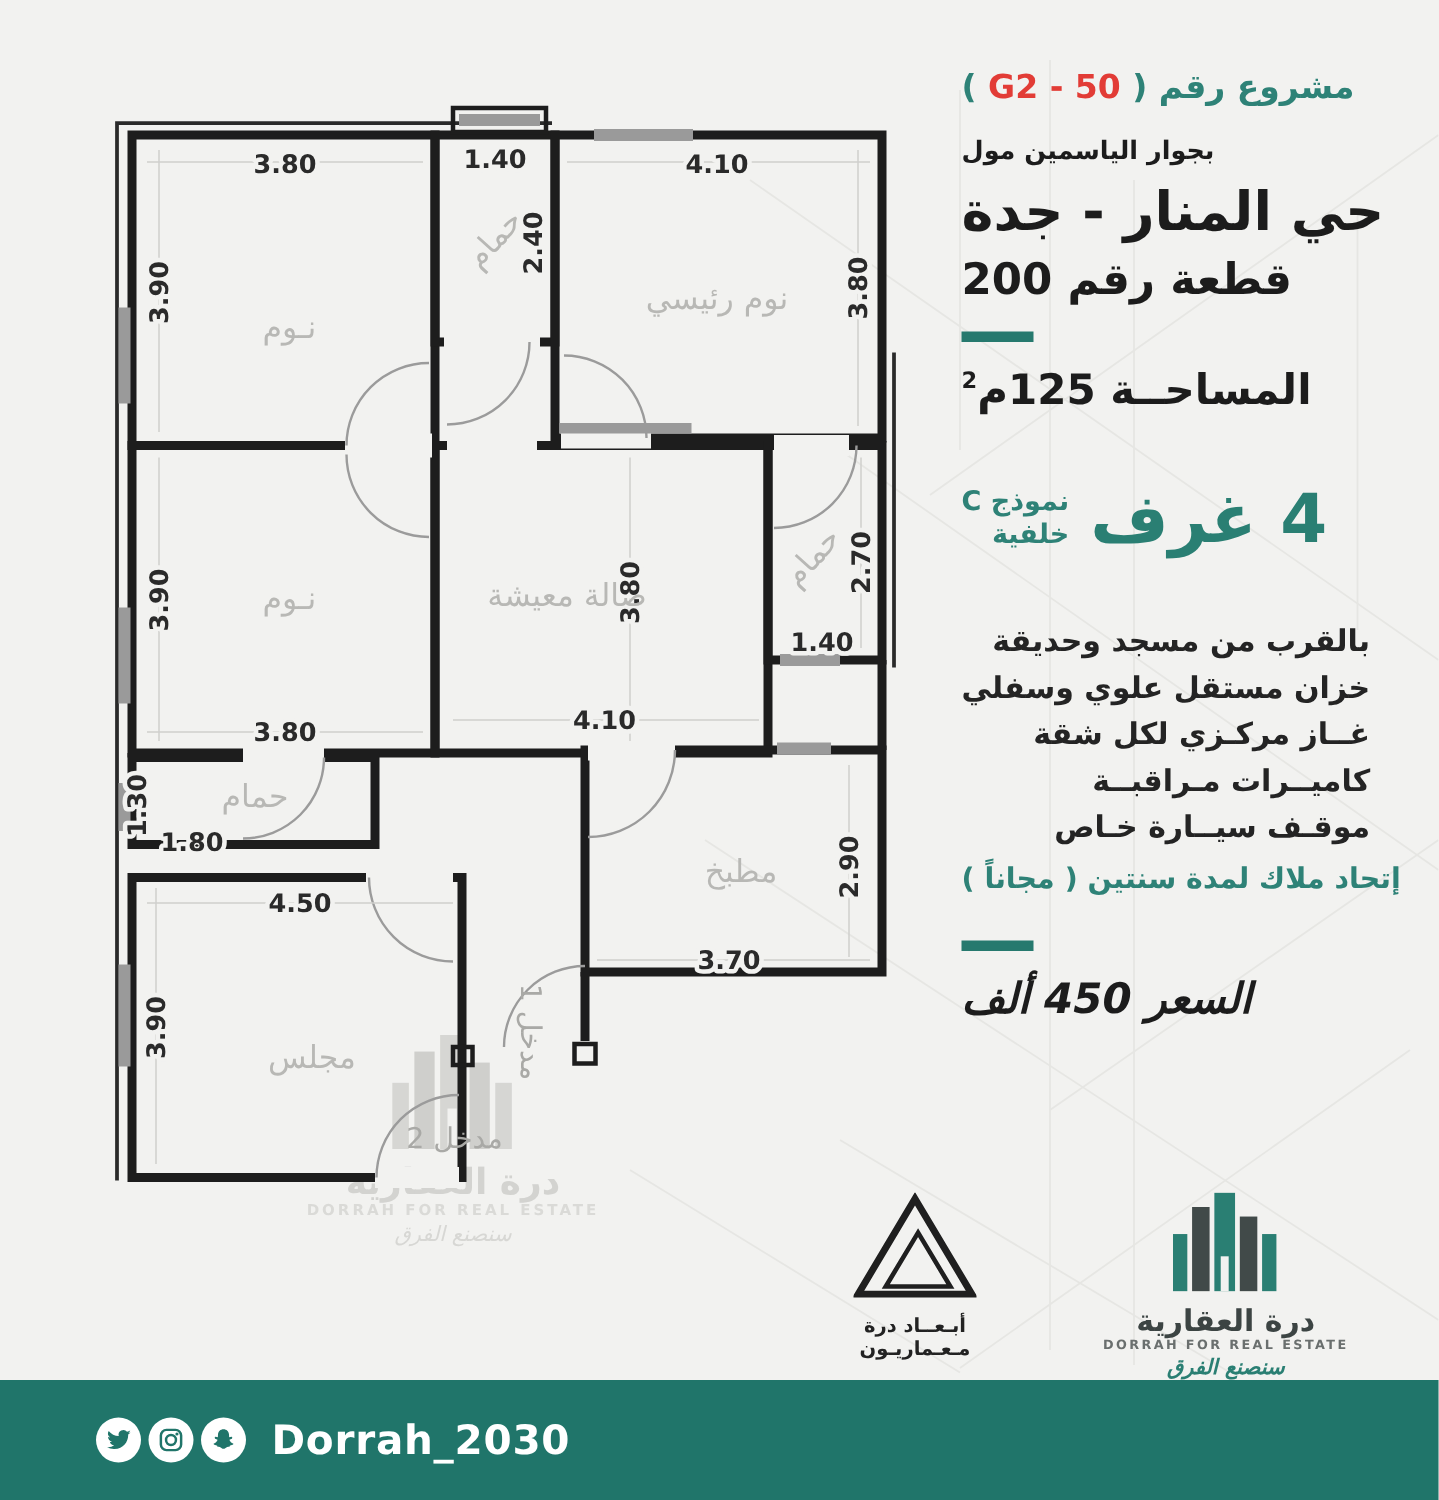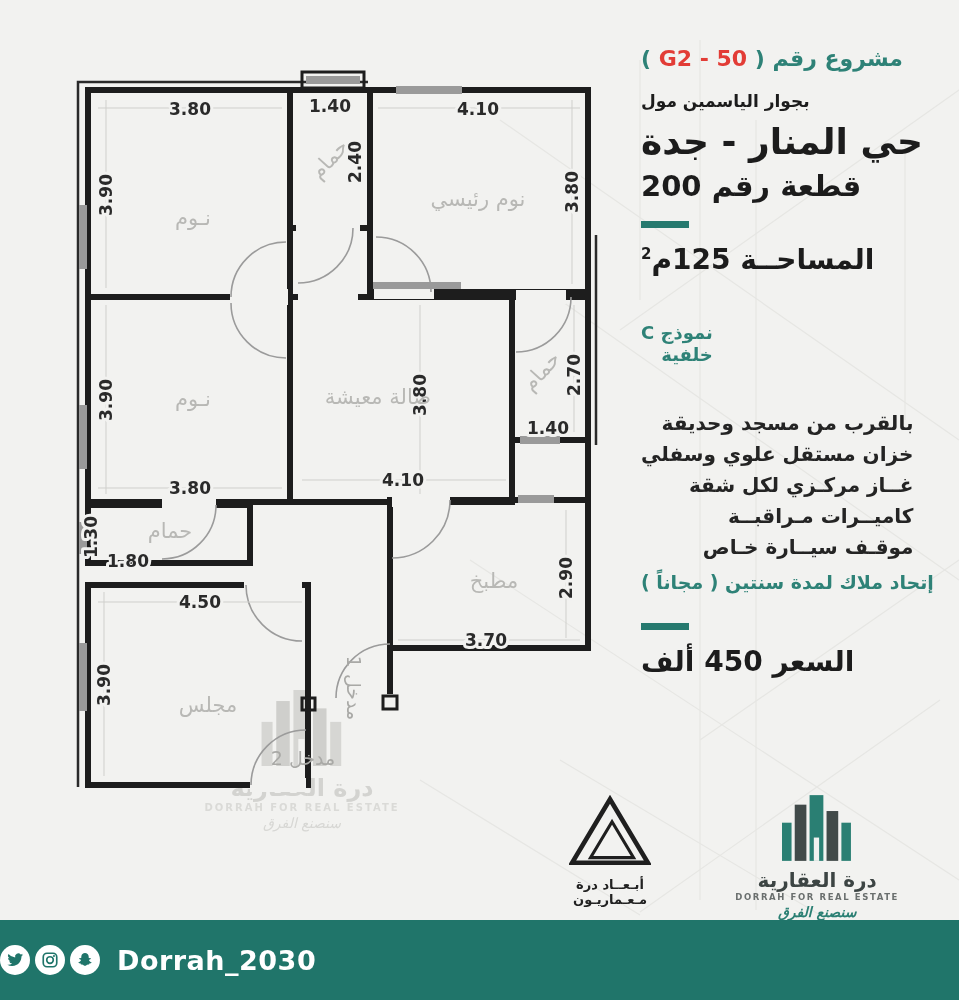--- a/index.html
+++ b/index.html
@@ -37,33 +37,33 @@
   .addr3{font-size:29px;font-weight:bold;color:#1c1c1c;line-height:36px;margin-bottom:17px;white-space:nowrap;}
   .divider{width:48px;height:7px;background:#26796e;border:none;margin:0 0 15px 0;align-self:flex-end;}
   .area{font-size:28px;font-weight:bold;color:#1c1c1c;margin-bottom:46px;white-space:nowrap;}
   .area sup{font-size:15px;}
   .model-row{display:flex;flex-direction:row;align-items:center;gap:14px;margin-bottom:42px;direction:rtl;}
   .model-big{font-size:45px;font-weight:bold;color:#2a7f73;line-height:48px;white-space:nowrap;}
   .model-small{font-size:18px;font-weight:bold;color:#2e8277;line-height:22px;text-align:right;white-space:nowrap;}
   .features{list-style:none;margin:0 0 8px 0;padding:0;}
   .features li{font-size:20px;font-weight:bold;color:#242424;line-height:31px;white-space:nowrap;}
   .highlight{font-size:19px;font-weight:bold;color:#2e8277;margin-bottom:30px;white-space:nowrap;}
-  .price{font-size:28px;font-weight:bold;color:#1c1c1c;white-space:nowrap;}
+  .price{font-size:28px;font-weight:bold;color:#1c1c1c;white-space:nowrap;font-style:italic;}
   
   #logos{right:60px;top:795px;width:330px;display:flex;flex-direction:row;
          justify-content:space-between;align-items:flex-start;z-index:3;}
   .logo-col{text-align:center;}
   .abaad-t1{font-size:13px;font-weight:bold;color:#222;margin-top:6px;white-space:nowrap;}
   .abaad-t2{font-size:13px;font-weight:bold;color:#222;letter-spacing:2px;white-space:nowrap;}
   .dorrah-ar{font-size:20px;font-weight:bold;color:#3c4443;margin-top:3px;white-space:nowrap;}
   .dorrah-en{font-size:8.5px;letter-spacing:1.6px;color:#6a6f6e;font-weight:bold;white-space:nowrap;}
   .dorrah-tag{font-size:14px;font-weight:bold;font-style:italic;color:#2a7f73;margin-top:2px;white-space:nowrap;}
   
   #footer{left:0;top:920px;width:959px;height:80px;background:#20756a;z-index:4;
-          display:flex;align-items:center;box-sizing:border-box;}
+          display:flex;align-items:center;padding-left:64px;box-sizing:border-box;}
   .soc{width:30px;height:30px;border-radius:50%;background:#ffffff;margin-right:5px;
        display:flex;align-items:center;justify-content:center;}
   .soc svg{display:block;}
   #handle{color:#ffffff;font-size:27px;font-weight:bold;margin-left:12px;letter-spacing:.5px;}
 </style>
 </head>
 <body>
 
 <svg id="bg-sketch" class="abs" width="959" height="920">
   <line x1="640" y1="60" x2="640" y2="300"></line>
@@ -199,20 +199,21 @@
     <span>)</span>
   </div>
   <div class="addr1">بجوار الياسمين مول</div>
   <div class="addr2">حي المنار - جدة</div>
   <div class="addr3">قطعة رقم 200</div>
   <hr class="divider">
   <div class="area">
     <span>المساحــة 125م</span><sup>2</sup>
   </div>
   <div class="model-row">
+    <div class="model-big">4 غرف</div>
     <div class="model-small">
       <div>نموذج C</div>
       <div>خلفية</div>
     </div>
   </div>
   <ul class="features">
     <li>بالقرب من مسجد وحديقة</li>
     <li>خزان مستقل علوي وسفلي</li>
     <li>غــاز مركـزي لكل شقة</li>
     <li>كاميــرات مـراقبــة</li>

